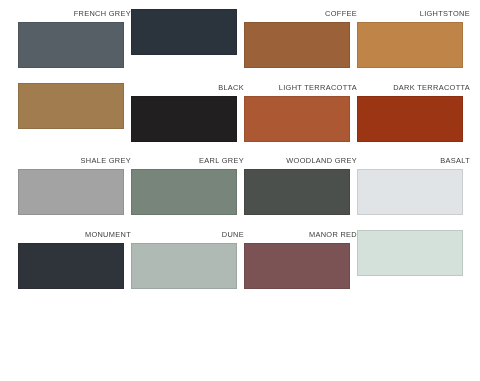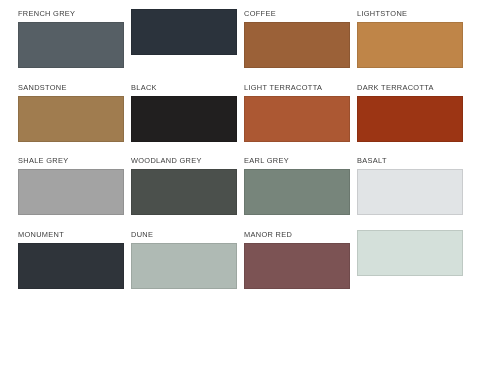--- a/index.html
+++ b/index.html
@@ -48,20 +48,21 @@
     font-family: "Liberation Sans", sans-serif;
     font-size: 7.4px;
     line-height: 9px;
     letter-spacing: 0.32px;
     color: #3b3b3b;
     text-transform: uppercase;
     white-space: nowrap;
     margin: 0 0 4px 0;
     padding: 0;
     height: 9px;
+    text-align: right;
   }
   .swatch-chip {
     display: block;
     width: 106px;
     height: 46px;
     border: 1px solid rgba(0, 0, 0, 0.10);
     box-sizing: border-box;
     background-color: #cccccc;
   }
 </style>
@@ -79,46 +80,45 @@
       </div>
       <div class="swatch-cell">
         <span class="swatch-label">COFFEE</span>
         <span class="swatch-chip" style="background-color: rgb(155, 97, 56);"></span>
       </div>
       <div class="swatch-cell">
         <span class="swatch-label">LIGHTSTONE</span>
         <span class="swatch-chip" style="background-color: rgb(191, 133, 72);"></span>
       </div>
       <div class="swatch-cell">
-        <span class="swatch-label">SANDSTONE</span>
         <span class="swatch-chip" style="background-color: rgb(160, 124, 79);"></span>
       </div>
       <div class="swatch-cell">
         <span class="swatch-label">BLACK</span>
         <span class="swatch-chip" style="background-color: rgb(33, 31, 31);"></span>
       </div>
       <div class="swatch-cell">
         <span class="swatch-label">LIGHT TERRACOTTA</span>
         <span class="swatch-chip" style="background-color: rgb(172, 88, 51);"></span>
       </div>
       <div class="swatch-cell">
         <span class="swatch-label">DARK TERRACOTTA</span>
         <span class="swatch-chip" style="background-color: rgb(156, 53, 20);"></span>
       </div>
       <div class="swatch-cell">
         <span class="swatch-label">SHALE GREY</span>
         <span class="swatch-chip" style="background-color: rgb(163, 163, 163);"></span>
       </div>
       <div class="swatch-cell">
+        <span class="swatch-label">EARL GREY</span>
+        <span class="swatch-chip" style="background-color: rgb(119, 133, 123);"></span>
+      </div>
+      <div class="swatch-cell">
         <span class="swatch-label">WOODLAND GREY</span>
         <span class="swatch-chip" style="background-color: rgb(75, 80, 76);"></span>
-      </div>
-      <div class="swatch-cell">
-        <span class="swatch-label">EARL GREY</span>
-        <span class="swatch-chip" style="background-color: rgb(119, 133, 123);"></span>
       </div>
       <div class="swatch-cell">
         <span class="swatch-label">BASALT</span>
         <span class="swatch-chip" style="background-color: rgba(104, 120, 130, 0.2);"></span>
       </div>
       <div class="swatch-cell">
         <span class="swatch-label">MONUMENT</span>
         <span class="swatch-chip" style="background-color: rgb(47, 52, 58);"></span>
       </div>
       <div class="swatch-cell">

